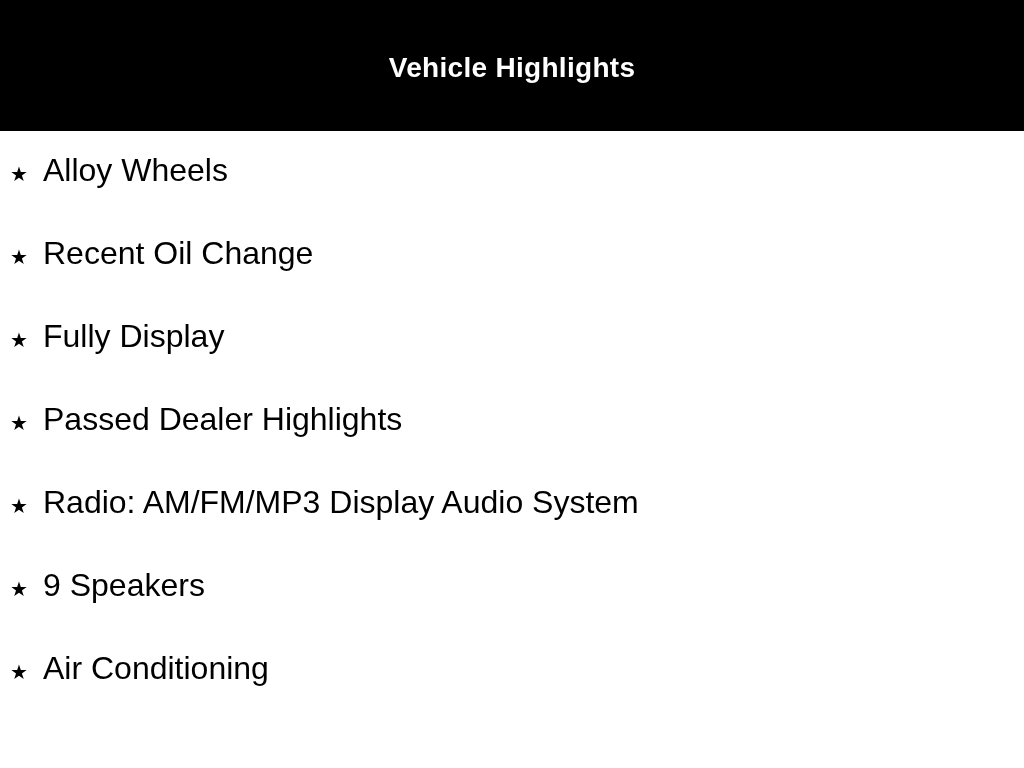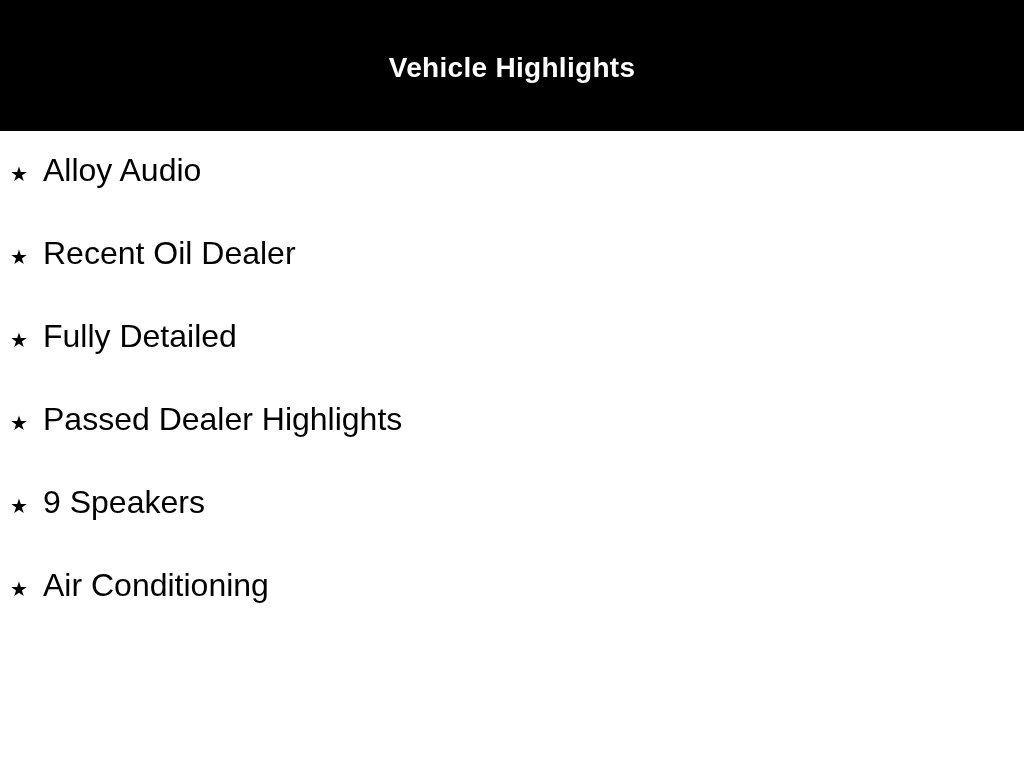--- a/index.html
+++ b/index.html
@@ -60,35 +60,38 @@
 </style>
 </head>
 <body>
 
 <div class="banner" style="background: rgb(0, 0, 0);">
   <h1 class="banner-title" style="color: rgb(255, 255, 255);">Vehicle Highlights</h1>
 </div>
 
 <ul class="highlights" id="highlights-list">
   <li class="highlight-item">
-    <span class="star">★</span><span class="label">Alloy Audio</span>
+    <span class="star">★</span><span class="label">Alloy Wheels</span>
   </li>
 
   <li class="highlight-item">
-    <span class="star">★</span><span class="label">Recent Oil Dealer</span>
+    <span class="star">★</span><span class="label">Recent Oil Change</span>
   </li>
 
   <li class="highlight-item">
-    <span class="star">★</span><span class="label">Fully Detailed</span>
+    <span class="star">★</span><span class="label">Fully Display</span>
   </li>
 
   <li class="highlight-item">
     <span class="star">★</span><span class="label">Passed Dealer Highlights</span>
   </li>
 
+  <li class="highlight-item">
+    <span class="star">★</span><span class="label">Radio: AM/FM/MP3 Display Audio System</span>
+  </li>
 
 
   <li class="highlight-item">
     <span class="star">★</span><span class="label">9 Speakers</span>
   </li>
 
   <li class="highlight-item">
     <span class="star">★</span><span class="label">Air Conditioning</span>
   </li>
 </ul>

